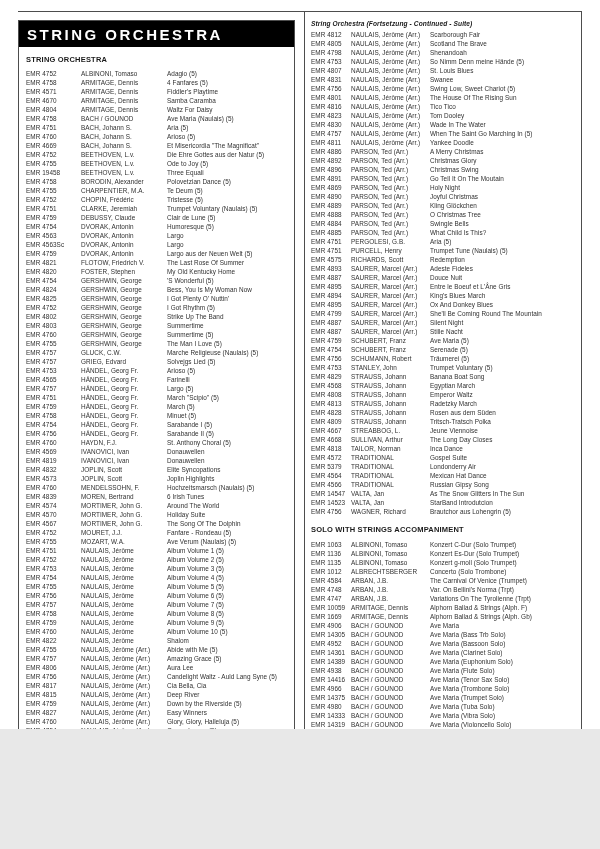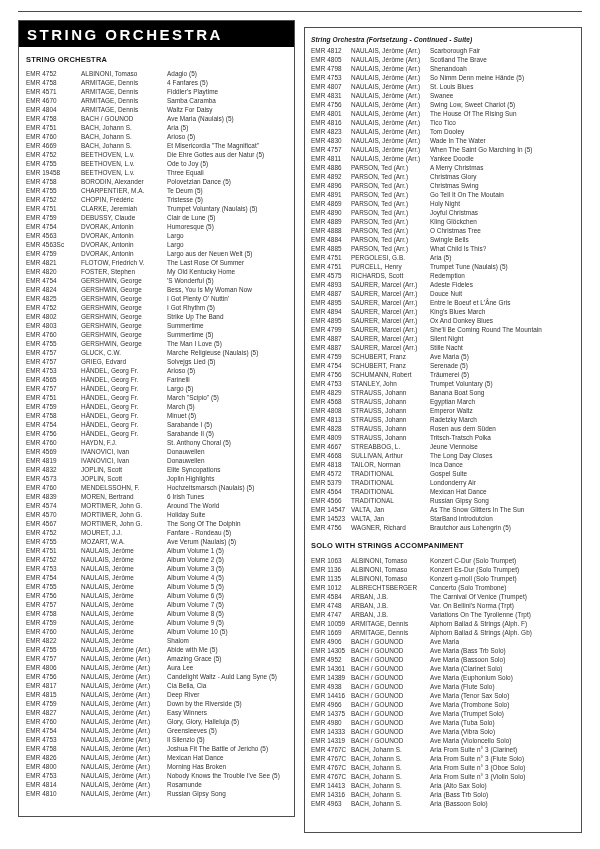--- a/index.html
+++ b/index.html
@@ -1,17 +1,17 @@
 <!DOCTYPE html>
 <html><head>
 <meta charset="utf-8">
 <style>
   html,body{margin:0;padding:0;background:#e8e8e8;}
   .page{
-    position:relative;width:600px;height:849px;background:#ffffff;
+    position:relative;width:600px;height:729px;background:#ffffff;
     font-family:"Liberation Sans",sans-serif;color:#303030;overflow:hidden;
   }
   .top-rule{position:absolute;left:18px;top:11px;width:564px;height:0;border-top:1px solid #4d4d4d;}
   
   .left-box{
     position:absolute;left:18px;top:20px;width:277px;height:797px;
     border:1px solid #4d4d4d;box-sizing:border-box;background:#fff;
   }
   .banner{
     background:#000;color:#fff;height:26px;display:flex;align-items:center;
@@ -25,21 +25,21 @@
   .row{
     display:flex;line-height:9px;font-size:6.4px;white-space:nowrap;
     letter-spacing:.05px;
   }
   .row .code{width:55px;flex:none;}
   .row .composer{width:86px;flex:none;}
   .row .title{flex:1;overflow:hidden;}
   
   .right-box{
     position:absolute;left:304px;top:11px;width:278px;height:806px;
-    border:1px solid #4d4d4d;box-sizing:border-box;background:#fff;margin-top:16px;
+    border:1px solid #4d4d4d;box-sizing:border-box;background:#fff;
   }
   .right-inner{padding:5px 3px 0 6px;}
   .cont-head{
     font-weight:bold;font-style:italic;font-size:6.6px;color:#1a1a1a;
     margin:3px 0 3px 0;letter-spacing:.1px;
   }
   .solo-head{
     font-weight:bold;font-size:7.5px;color:#1a1a1a;margin:9px 0 6px 0;letter-spacing:.2px;
   }
   .right-box .row .code{width:40px;}

